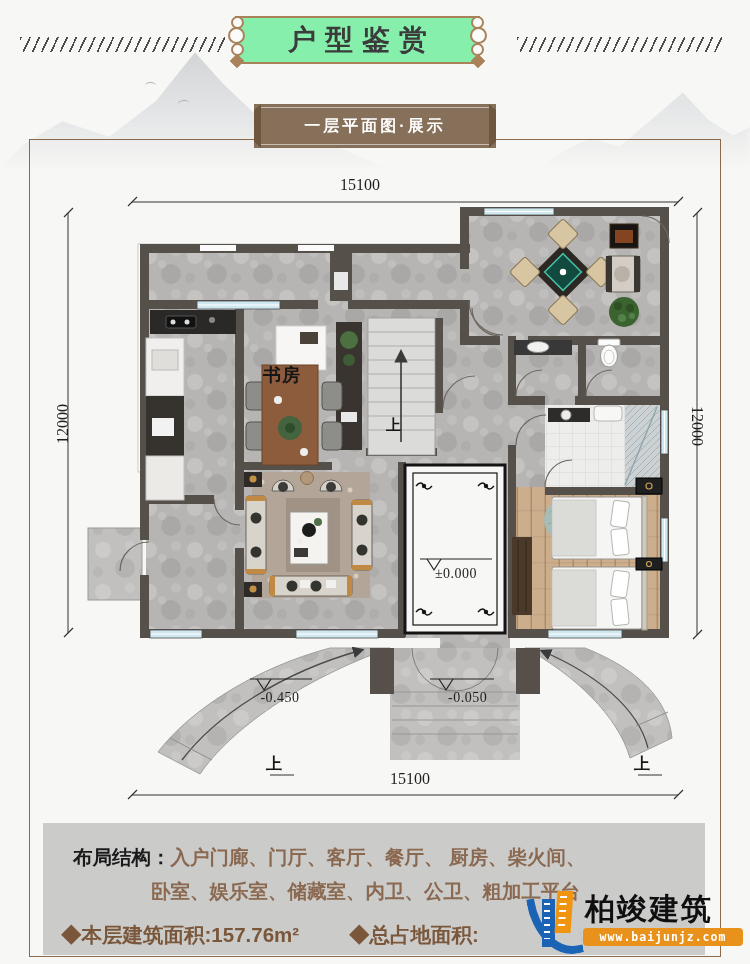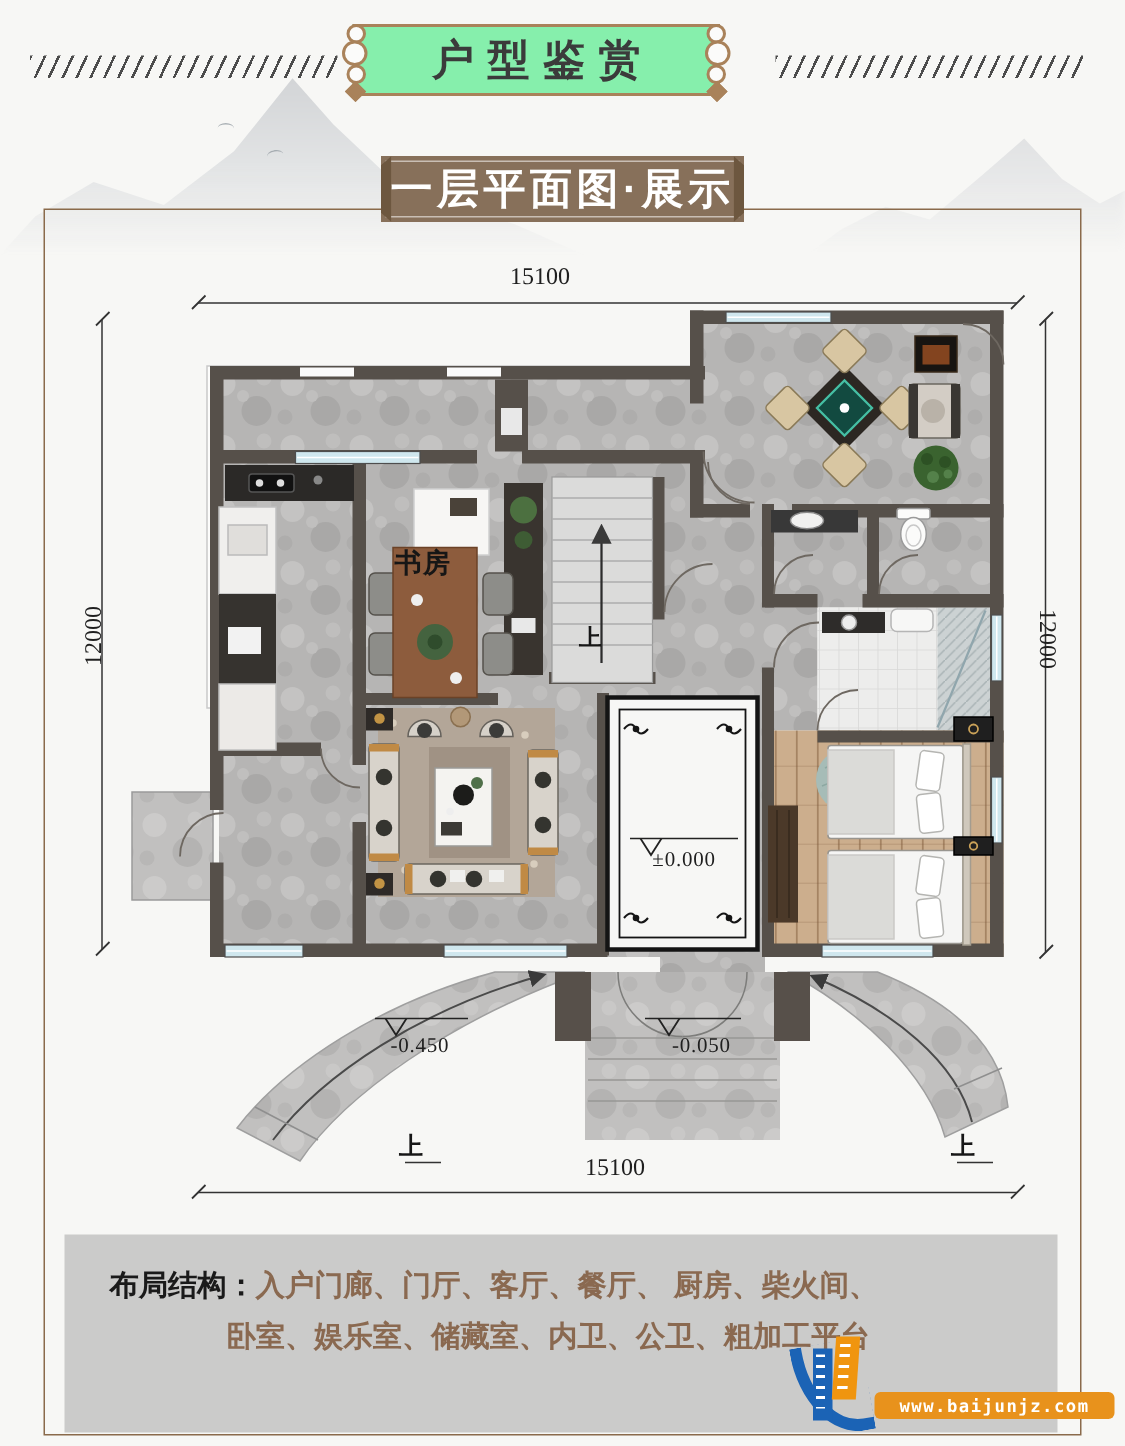--- a/index.html
+++ b/index.html
@@ -38,21 +38,21 @@
     border:1.5px solid #8a6a4b;box-sizing:border-box;}
 
   
   .banner{position:absolute;left:254px;top:104px;width:242px;height:44px;z-index:3;
     background:#87705a;display:flex;align-items:center;justify-content:center;}
   .banner::before{content:'';position:absolute;left:3px;right:3px;top:3px;bottom:3px;
     border-top:1px solid rgba(255,255,255,.55);border-bottom:1px solid rgba(255,255,255,.55);}
   .banner .cap{position:absolute;top:0;width:7px;height:44px;background:#6d573f;}
   .banner .cap.l{left:0;clip-path:polygon(0 14%,100% 0,100% 100%,0 86%);}
   .banner .cap.r{right:0;clip-path:polygon(0 0,100% 14%,100% 86%,0 100%);}
-  .banner span{position:relative;color:#fff;font-size:28px;font-weight:700;letter-spacing:3px;}
+  .banner span{position:relative;color:#fff;font-size:16px;font-weight:700;letter-spacing:3px;}
 
   
   .plan{position:absolute;left:0;top:160px;width:750px;height:650px;z-index:2;}
   .plan svg{position:absolute;left:0;top:0;}
   .pl{position:absolute;color:#1f1f1f;font-family:"Liberation Serif","DejaVu Serif",serif;}
   .dim{font-size:16px;text-align:center;}
   .rot-l{transform:rotate(-90deg);} .rot-r{transform:rotate(90deg);}
   .cjk{font-family:"Liberation Sans",sans-serif;font-weight:700;color:#161616;}
   .lvl{font-size:14px;letter-spacing:.5px;margin-top:32px;}
 
@@ -467,24 +467,29 @@
     <div class="pl cjk" style="left:386px;top:256px;font-size:15px;">上</div>
     <div class="pl cjk" style="left:266px;top:594px;font-size:16px;">上</div>
     <div class="pl cjk" style="left:634px;top:594px;font-size:16px;">上</div>
   </div>
 
   <div class="infobox">
     <div class="layout">
       <div class="l1"><b>布局结构：</b><span>入户门廊、门厅、客厅、餐厅、 厨房、柴火间、</span></div>
       <div class="l2"><span>卧室、娱乐室、储藏室、内卫、公卫、粗加工平台</span></div>
     </div>
+    <div class="areas">
+      <span class="a1">◆本层建筑面积:157.76m²</span>
+      <span class="a2">◆总占地面积:</span>
+    </div>
   </div>
 
   <div class="logo">
     <div class="logo-icon">
       <div class="logo-swoosh"></div>
       <div class="bldg-b"></div>
       <div class="bldg-o"></div>
     </div>
+    <div class="logo-name">柏竣建筑</div>
     <div class="logo-web">www.baijunjz.com</div>
   </div>
 
 </div>
 
 </body></html>

